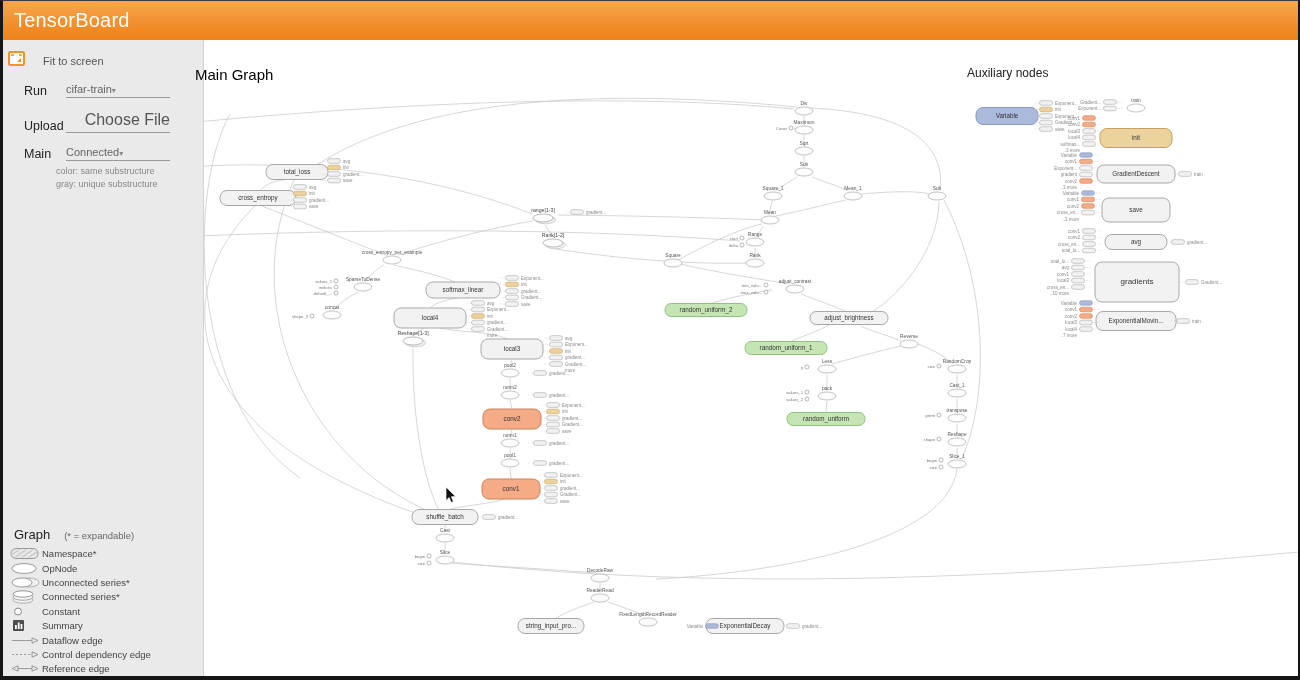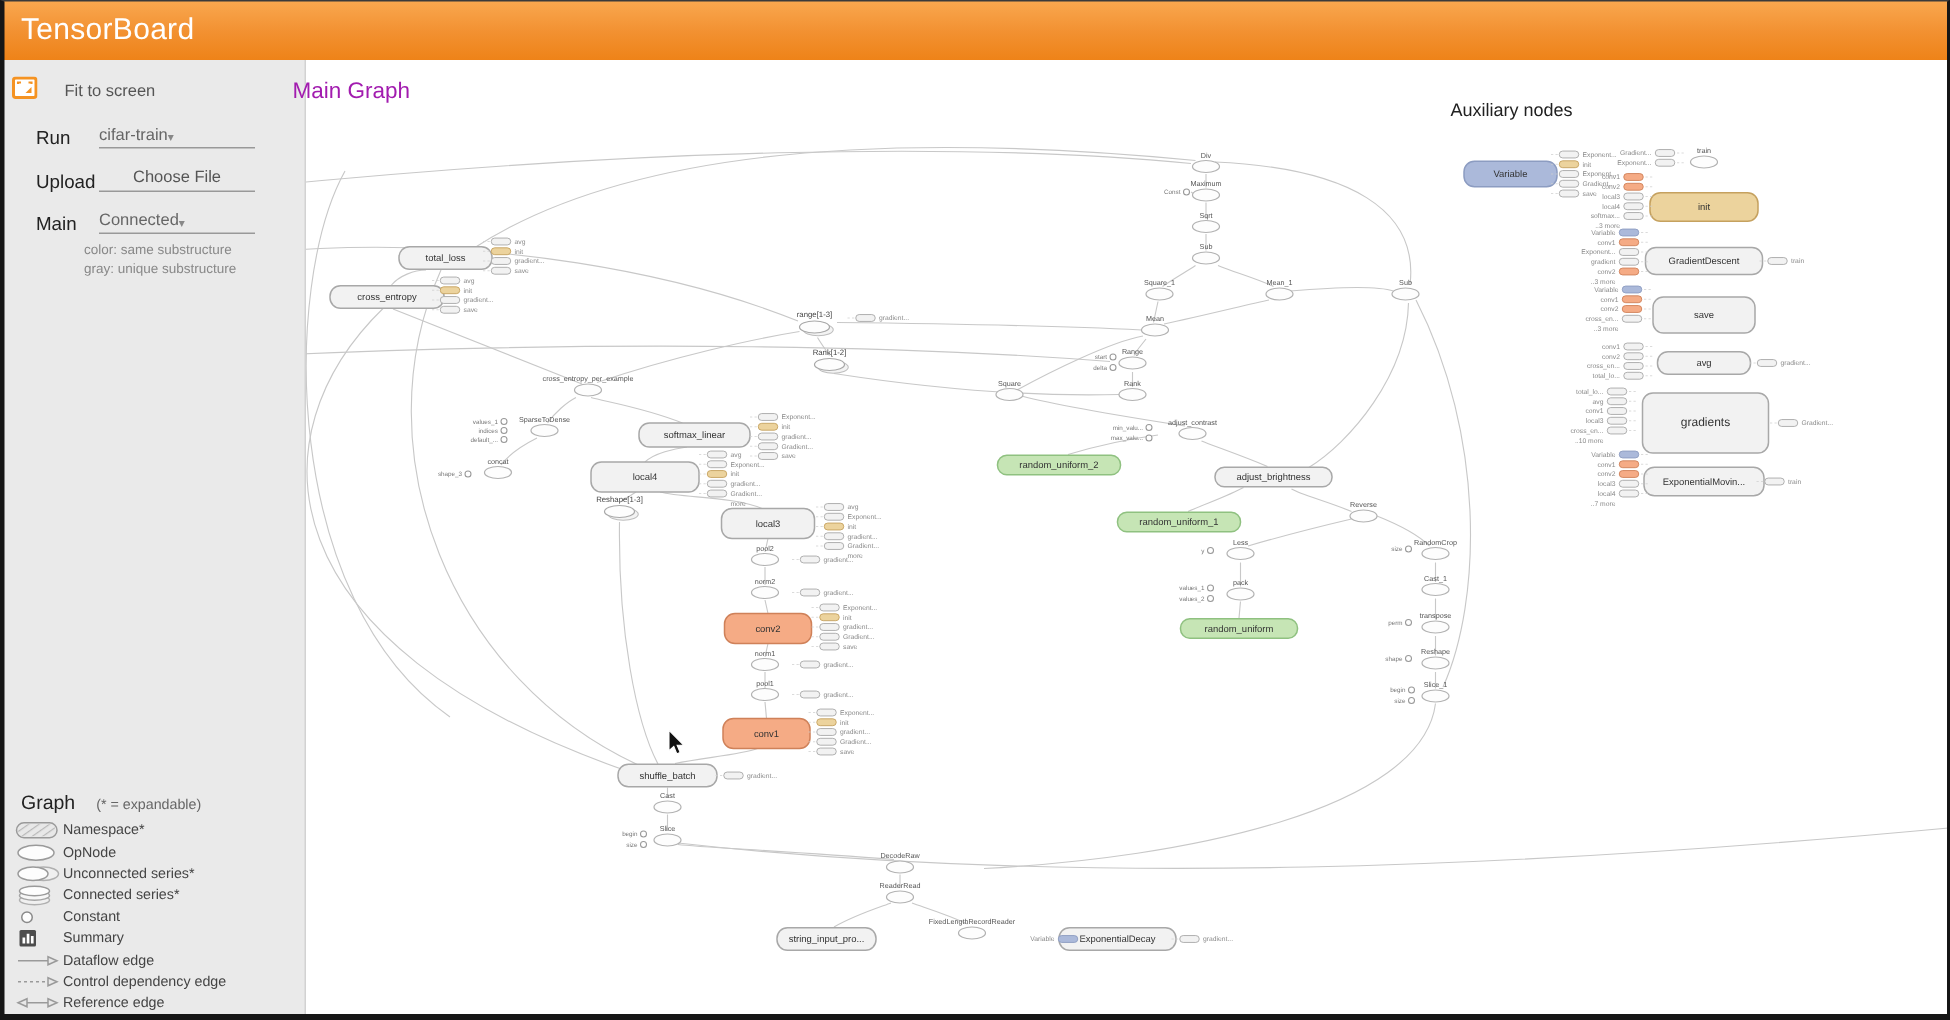--- a/index.html
+++ b/index.html
@@ -20,32 +20,32 @@
   .sidebar{position:absolute;left:0;top:40px;bottom:0;width:204px;background:#eaeaea;
            border-right:1px solid #d2d2d2;z-index:5;box-sizing:border-box;}
   .fit-row{display:flex;align-items:center;gap:18px;padding:11px 0 0 8px;}
   .fit-label{font-size:11px;color:#555;}
   .side-row{display:flex;align-items:flex-end;margin:13px 0 0 24px;}
   .side-label{width:42px;font-size:12.5px;color:#222;}
   .underline-field{width:104px;border-bottom:1px solid #999;display:flex;
                    justify-content:flex-start;align-items:flex-end;padding-bottom:2px;cursor:pointer;}
   .field-value{font-size:11px;color:#666;}
   .caret{font-size:8px;color:#888;}
-  .upload-btn{width:104px;border-bottom:1px solid #999;text-align:center;
-              font-size:11px;color:#555;padding-bottom:3px;cursor:pointer;}
+  .upload-btn{width:104px;border-bottom:1px solid #999;text-align:right;
+              font-size:16px;color:#555;padding-bottom:3px;cursor:pointer;}
   .color-notes{margin:4px 0 0 56px;font-size:9px;color:#888;line-height:1.4;}
   .legend{position:absolute;left:0;right:0;bottom:4px;}
   .legend-title-row{display:flex;align-items:baseline;margin:0 0 4px 14px;gap:14px;}
   .legend-title{font-size:13px;color:#222;}
   .legend-note{font-size:9.5px;color:#666;}
   .legend-item{display:flex;align-items:center;height:14.4px;}
   .legend-icon{width:42px;display:flex;justify-content:flex-start;padding-left:8px;box-sizing:border-box;}
   .legend-label{font-size:9.5px;color:#444;}
   
-  .main-title{position:absolute;left:195px;top:52px;font-size:15px;color:#a21caf;z-index:6;}
+  .main-title{position:absolute;left:195px;top:66px;font-size:15px;color:#000000;z-index:6;}
   .aux-title{position:absolute;left:967px;top:66px;font-size:12px;color:#212121;z-index:6;}
   #graph-svg{position:absolute;left:176px;top:40px;width:1124px;height:640px;z-index:4;}
   #graph-svg text{font-family:"Liberation Sans",sans-serif;}
 </style>
 </head>
 <body>
 
 <div class="header">
   <div class="app-title">TensorBoard</div>
 </div>

